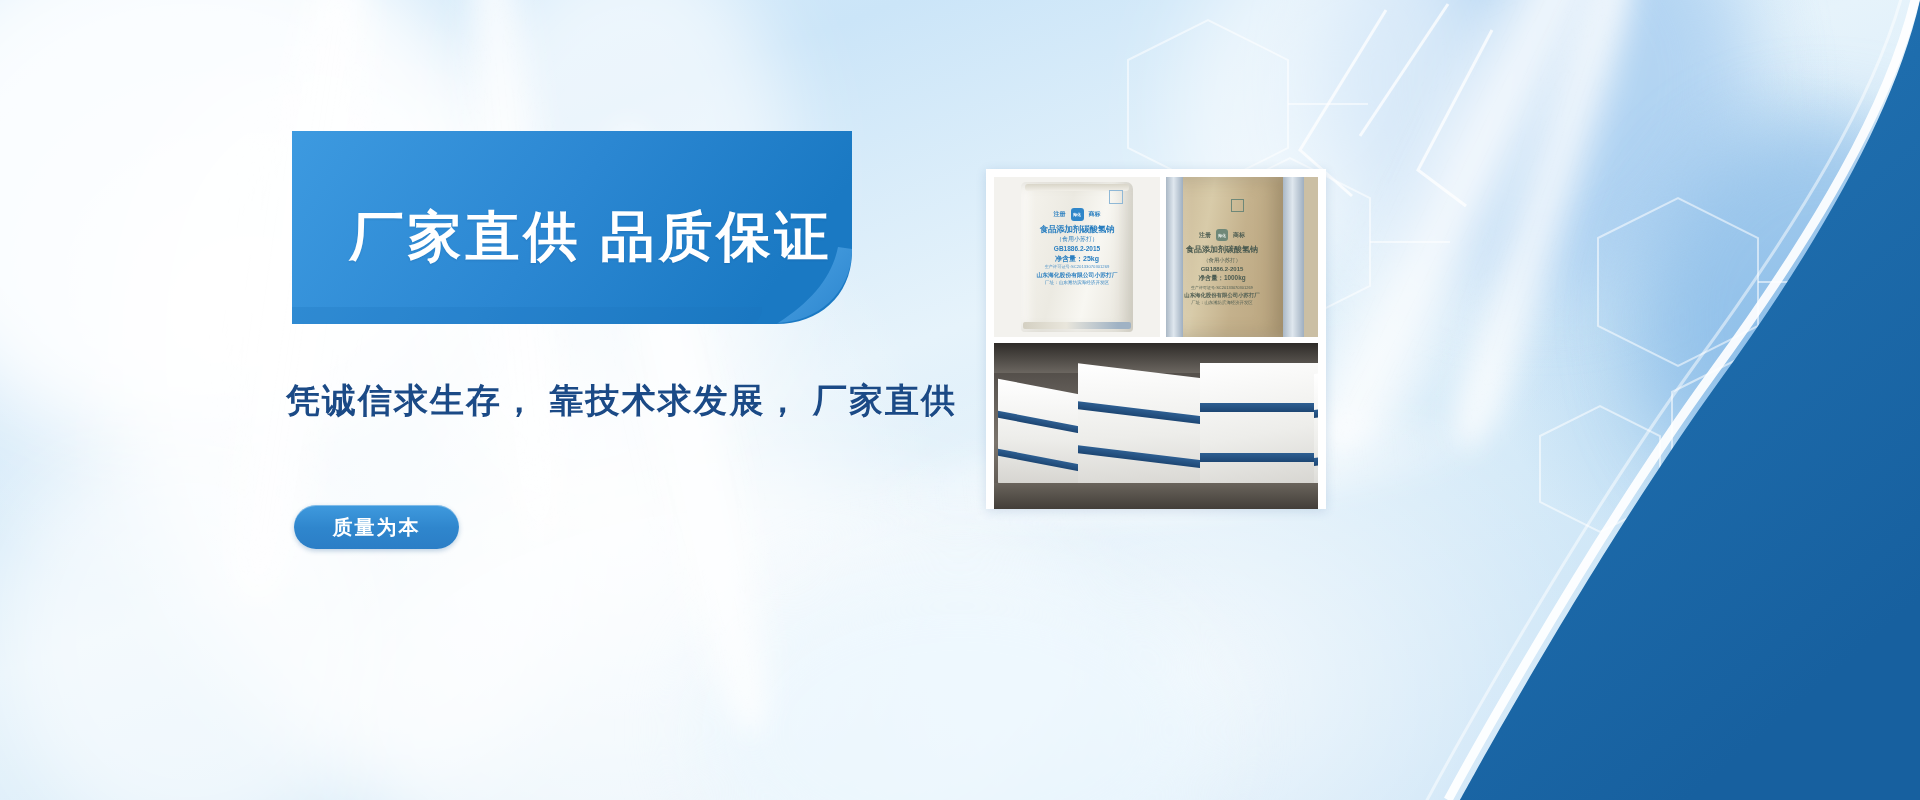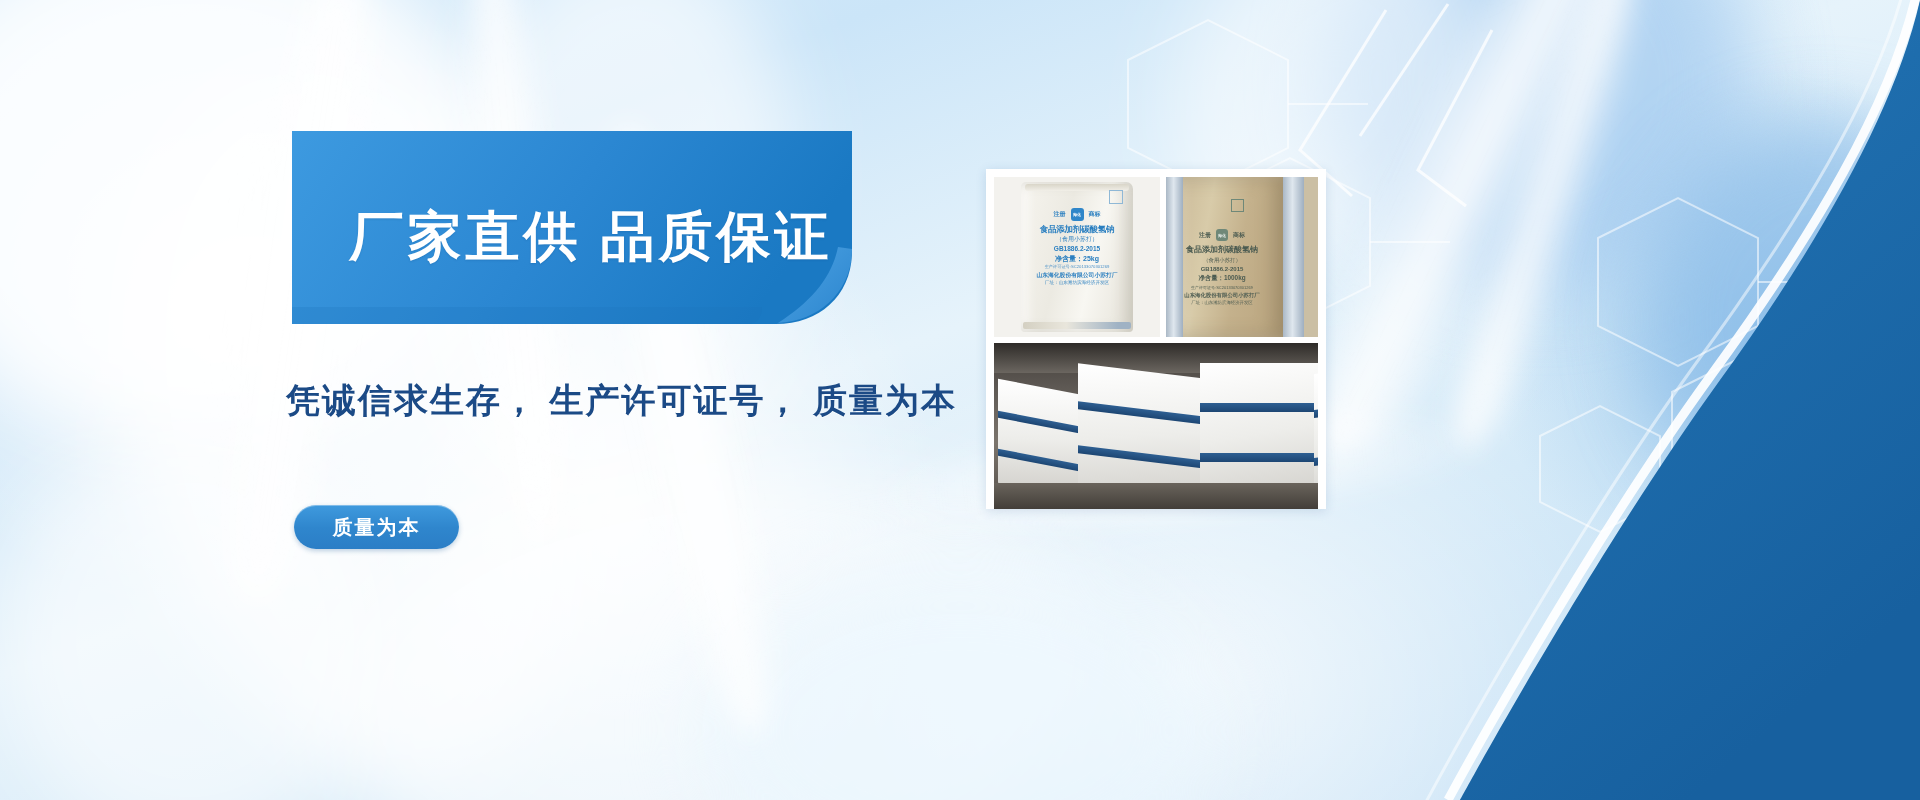--- a/index.html
+++ b/index.html
@@ -256,21 +256,21 @@
 
       <path d="M0 0 L560 0 L560 120 C560 164 528 193 484 193 L0 193 Z" fill="url(#plg)"></path>
 
       <path d="M560 118 C560 160 528 190 486 192 C520 170 540 146 546 116 Z" fill="url(#curl)" opacity="0.95"></path>
 
       <path d="M0 176 L470 176 C470 186 465 193 455 193 L0 193 Z" fill="#1a74bd" opacity="0.25"></path>
     </svg>
     <div class="plate-title">厂家直供  品质保证</div>
   </div>
 
-  <div class="tagline">凭诚信求生存，  生产许可证号，  质量为本</div>
+  <div class="tagline">凭诚信求生存，  靠技术求发展，  厂家直供</div>
 
   <button class="cta">质量为本</button>
 
   <div class="collage">
 
     <div class="collage-top">
 
       <div class="ph ph-left">
         <div class="bag25">
           <div class="bag25-qr"></div>

